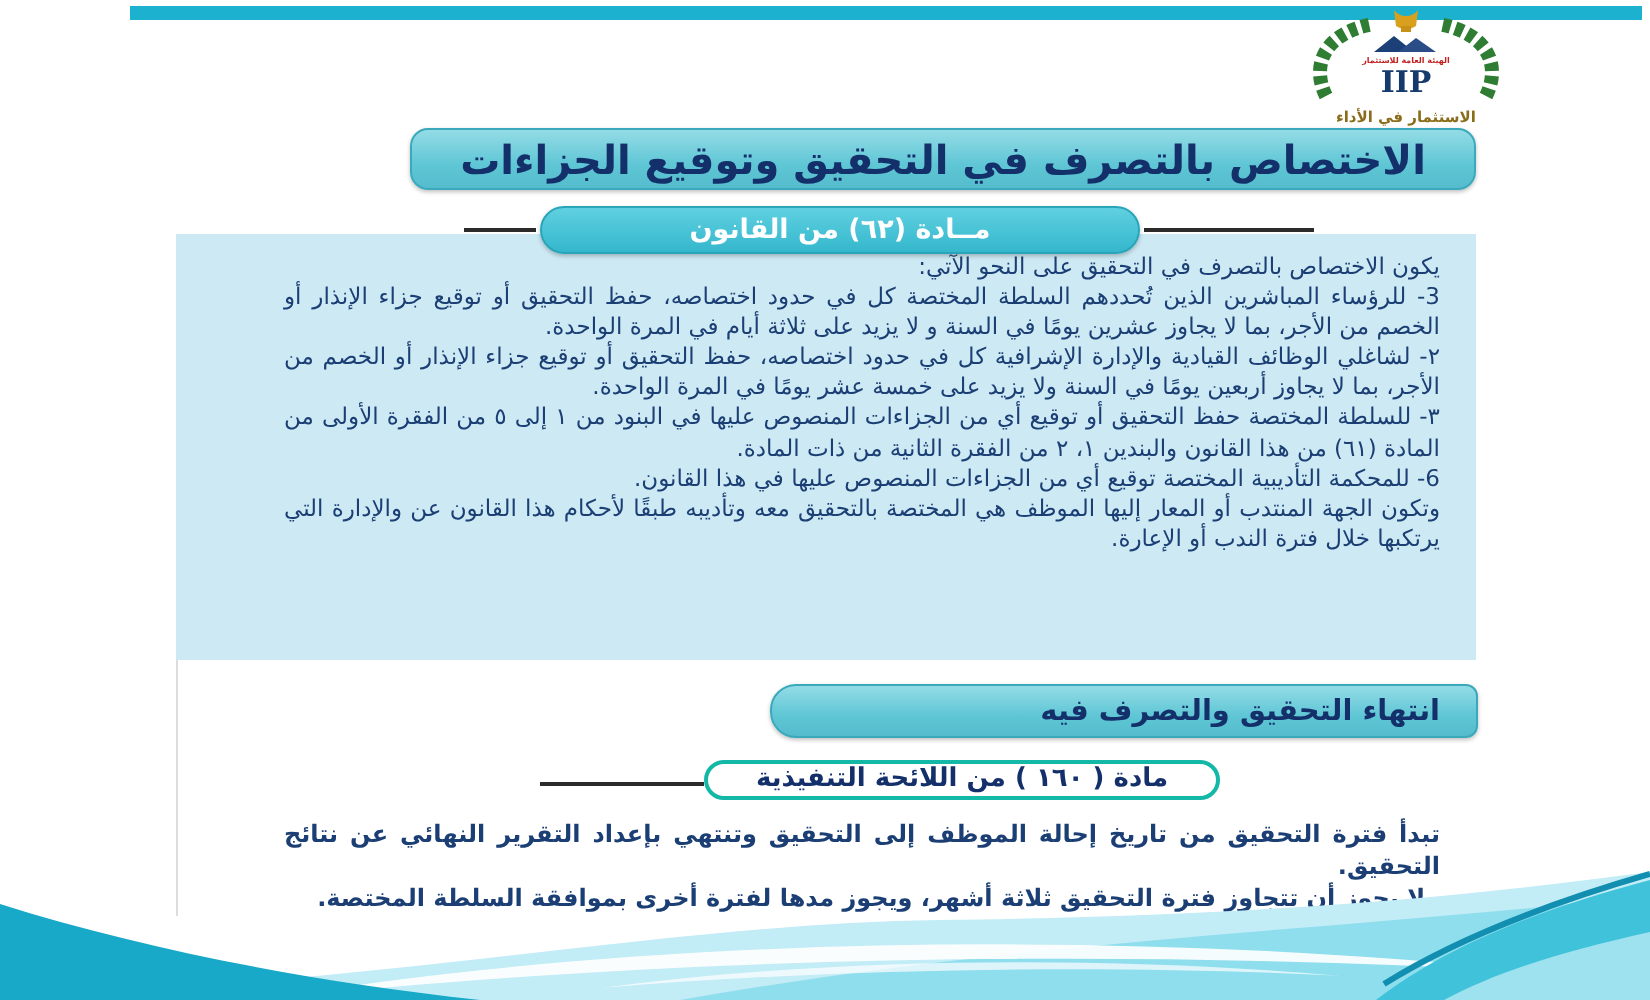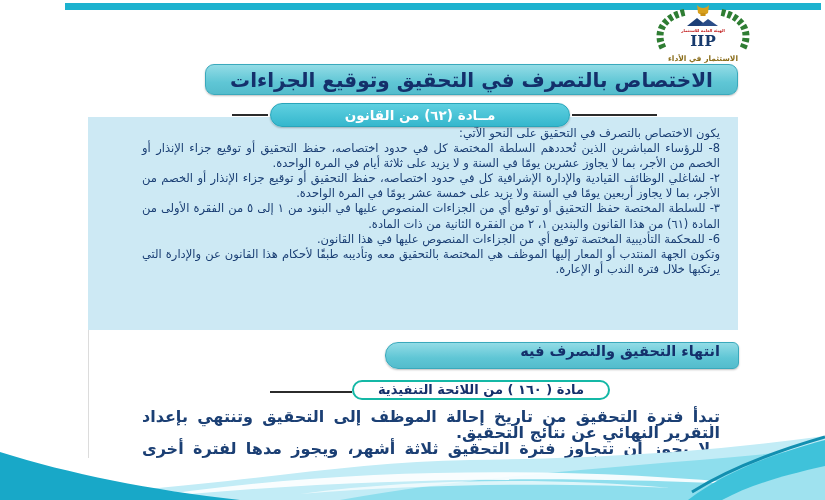--- a/index.html
+++ b/index.html
@@ -54,36 +54,36 @@
     color:#1b3f74; font-weight:normal; font-size:11.5px; line-height:15.1px;
     text-align:justify; text-align-last:right;
   }
   .bt-1 { top:126px; }
   .body-text p { margin:0; }
   
   .section2-bar {
     position:absolute; top:342px; left:385px; width:354px; height:27px;
     background:linear-gradient(180deg,#93dce6 0%,#5fc6d5 60%,#54bccc 100%);
     border:1px solid #3aa9bc; border-radius:13px 6px 6px 13px;
-    display:flex; align-items:flex-start;
+    display:flex; align-items:center;
     box-shadow:0 1px 2px rgba(0,0,0,.25);
   }
   .section2-bar span {
     color:#14306b; font-weight:bold; font-size:14.5px;
     padding-right:18px;
   }
   .badge160 {
     position:absolute; top:380px; left:352px; width:258px; height:20px;
     background:#ffffff; border:2px solid #14b8a6; border-radius:13px;
     display:flex; align-items:flex-start; justify-content:center; z-index:3;
   }
   .badge160 span { color:#14306b; font-weight:bold; font-size:13px; }
   .body-text2 {
     position:absolute; right:105px; width:578px; top:409px;
-    color:#1b3f74; font-weight:bold; font-size:16px; line-height:16px;
+    color:#1b3f74; font-weight:bold; font-size:12px; line-height:16px;
     text-align:justify; text-align-last:right;
   }
   .body-text2 p { margin:0; }
   .v-line {
     position:absolute; left:88px; top:330px; width:1px; height:128px;
     background:#dcdcdc;
   }
   
   .waves { position:absolute; left:0; bottom:0; width:825px; height:80px; }
 </style>
@@ -117,21 +117,21 @@
 
   <div class="rule-line rl-62-left"></div>
   <div class="rule-line rl-62-right"></div>
   <div class="badge62">
     <span>مــادة (٦٢) من القانون</span>
   </div>
 
   <div class="panel"></div>
   <div class="body-text bt-1">
     <p>يكون الاختصاص بالتصرف في التحقيق على النحو الآتي:</p>
-    <p>8- للرؤساء المباشرين الذين تُحددهم السلطة المختصة كل في حدود اختصاصه، حفظ التحقيق أو توقيع جزاء الإنذار أو الخصم من الأجر، بما لا يجاوز عشرين يومًا في السنة و لا يزيد على ثلاثة أيام في المرة الواحدة.</p>
+    <p>3- للرؤساء المباشرين الذين تُحددهم السلطة المختصة كل في حدود اختصاصه، حفظ التحقيق أو توقيع جزاء الإنذار أو الخصم من الأجر، بما لا يجاوز عشرين يومًا في السنة و لا يزيد على ثلاثة أيام في المرة الواحدة.</p>
     <p>٢- لشاغلي الوظائف القيادية والإدارة الإشرافية كل في حدود اختصاصه، حفظ التحقيق أو توقيع جزاء الإنذار أو الخصم من الأجر، بما لا يجاوز أربعين يومًا في السنة ولا يزيد على خمسة عشر يومًا في المرة الواحدة.</p>
     <p>٣- للسلطة المختصة حفظ التحقيق أو توقيع أي من الجزاءات المنصوص عليها في البنود من ١ إلى ٥ من الفقرة الأولى من المادة (٦١) من هذا القانون والبندين ١، ٢ من الفقرة الثانية من ذات المادة.</p>
     <p>6- للمحكمة التأديبية المختصة توقيع أي من الجزاءات المنصوص عليها في هذا القانون.</p>
     <p>وتكون الجهة المنتدب أو المعار إليها الموظف هي المختصة بالتحقيق معه وتأديبه طبقًا لأحكام هذا القانون عن والإدارة التي يرتكبها خلال فترة الندب أو الإعارة.</p>
   </div>
 
   <div class="section2-bar">
     <span>انتهاء التحقيق والتصرف فيه</span>
   </div>
 

